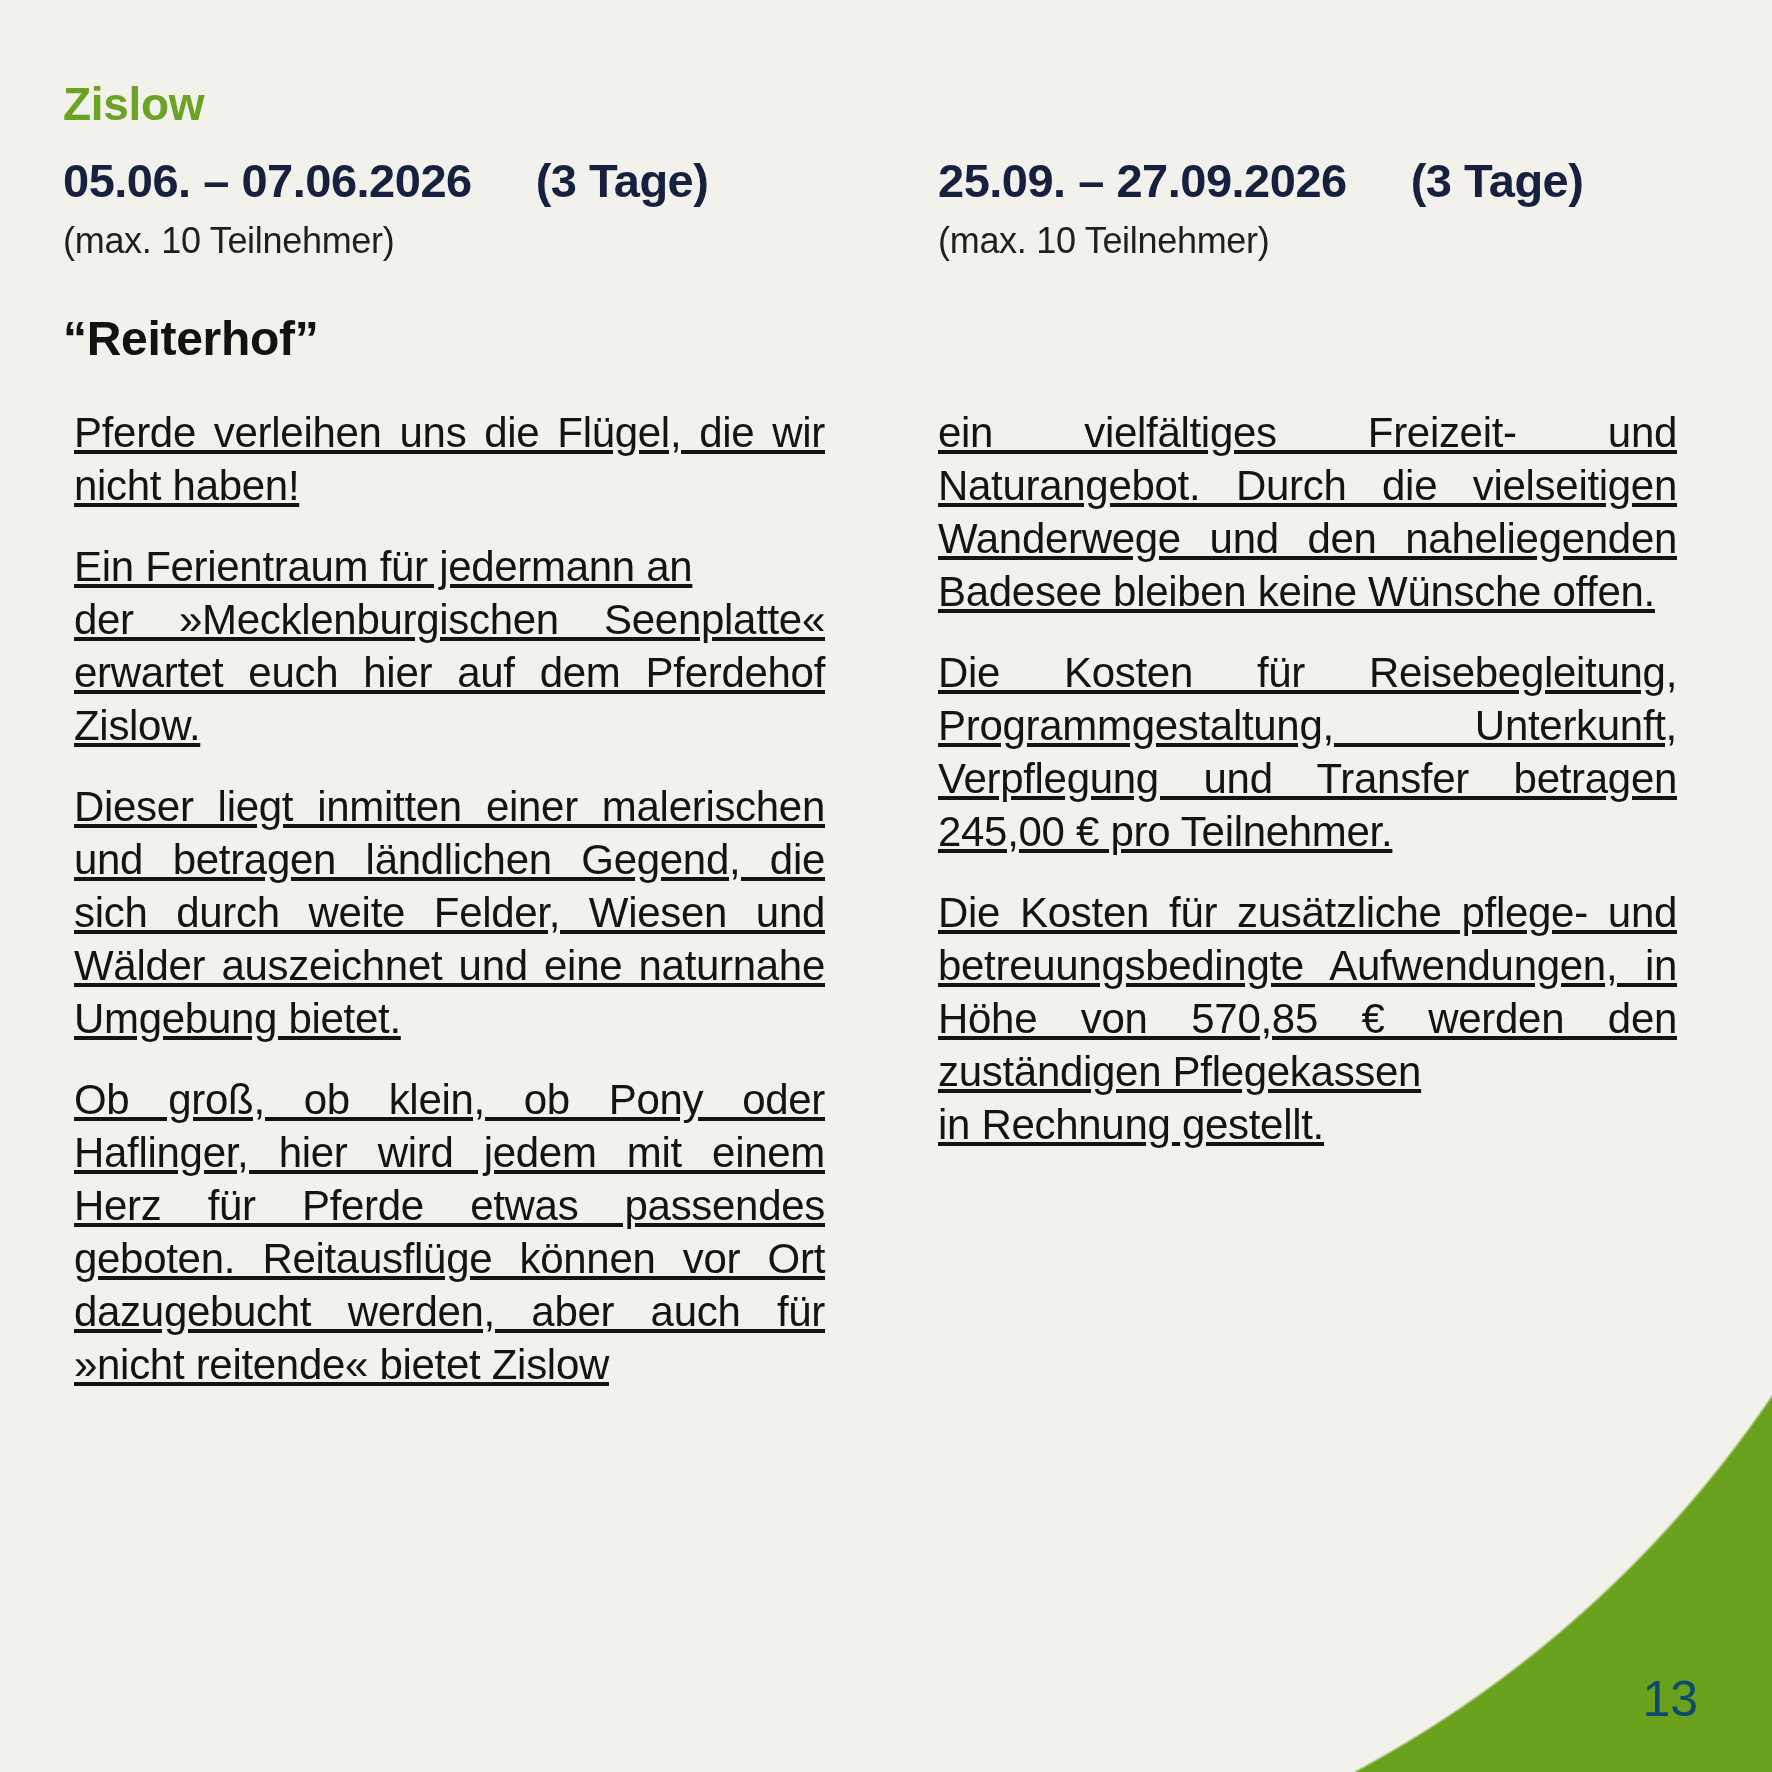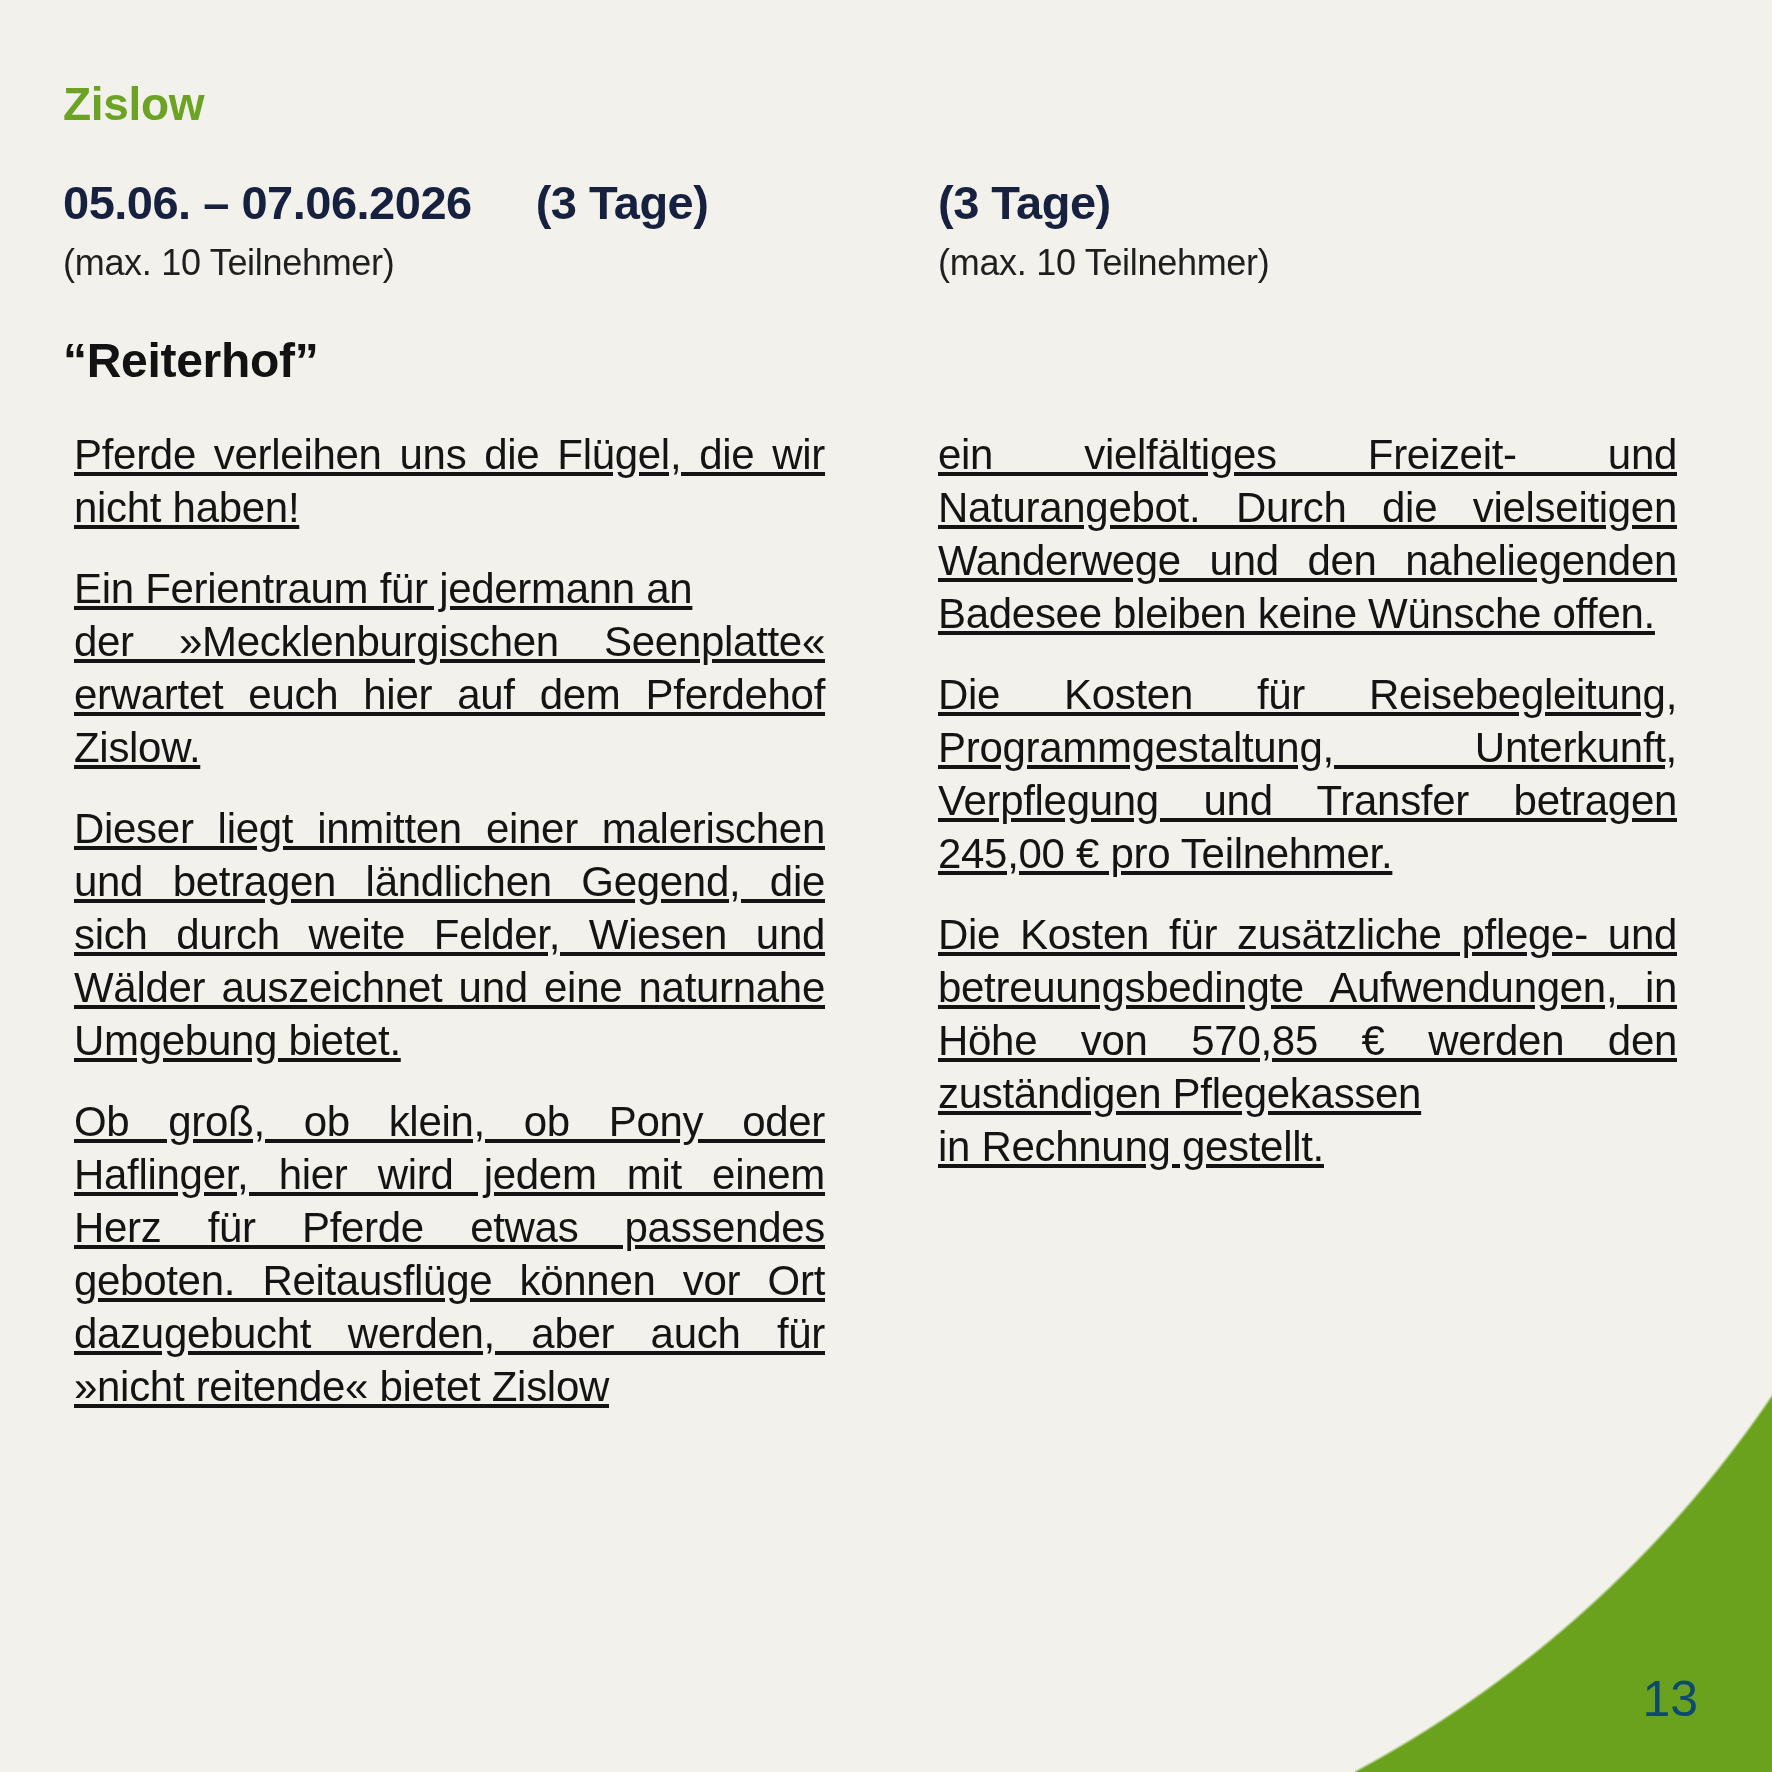--- a/index.html
+++ b/index.html
@@ -50,21 +50,21 @@
 
   .doc-title {
     font-size: 46px;
     font-weight: 700;
     color: #6ca324;
     line-height: 1.15;
     letter-spacing: -0.3px;
   }
 
   .columns {
-    margin-top: 46px;
+    margin-top: 24px;
     display: grid;
     grid-template-columns: 762px 739px;
     column-gap: 113px;
     align-items: start;
   }
 
   .date-line {
     display: flex;
     align-items: baseline;
     gap: 64px;
@@ -147,20 +147,21 @@
           <p>Ein Ferientraum für jedermann an
 der »Mecklenburgischen Seenplatte« erwartet euch hier auf dem Pferdehof Zislow.</p>
           <p>Dieser liegt inmitten einer malerischen und betragen ländlichen Gegend, die sich durch weite Felder, Wiesen und Wälder auszeichnet und eine naturnahe Umgebung bietet.</p>
           <p>Ob groß, ob klein, ob Pony oder Haflinger, hier wird jedem mit einem Herz für Pferde etwas passendes geboten. Reitausflüge können vor Ort dazugebucht werden, aber auch für »nicht reitende« bietet Zislow</p>
         </div>
       </div>
 
       <div class="col-right">
         <div class="col-header">
           <div class="date-line">
+            <span>25.09. – 27.09.2026</span>
             <span>(3 Tage)</span>
           </div>
           <div class="capacity">(max. 10 Teilnehmer)</div>
         </div>
 
         <div class="body-text">
           <p>ein vielfältiges Freizeit- und Naturangebot. Durch die vielseitigen Wanderwege und den naheliegenden Badesee bleiben keine Wünsche offen.</p>
           <p>Die Kosten für Reisebegleitung, Programmgestaltung, Unterkunft, Verpflegung und Transfer betragen 245,00 € pro Teilnehmer.</p>
           <p>Die Kosten für zusätzliche pflege- und betreuungsbedingte Aufwendungen, in Höhe von 570,85 € werden den zuständigen Pflegekassen
 in Rechnung gestellt.</p>

